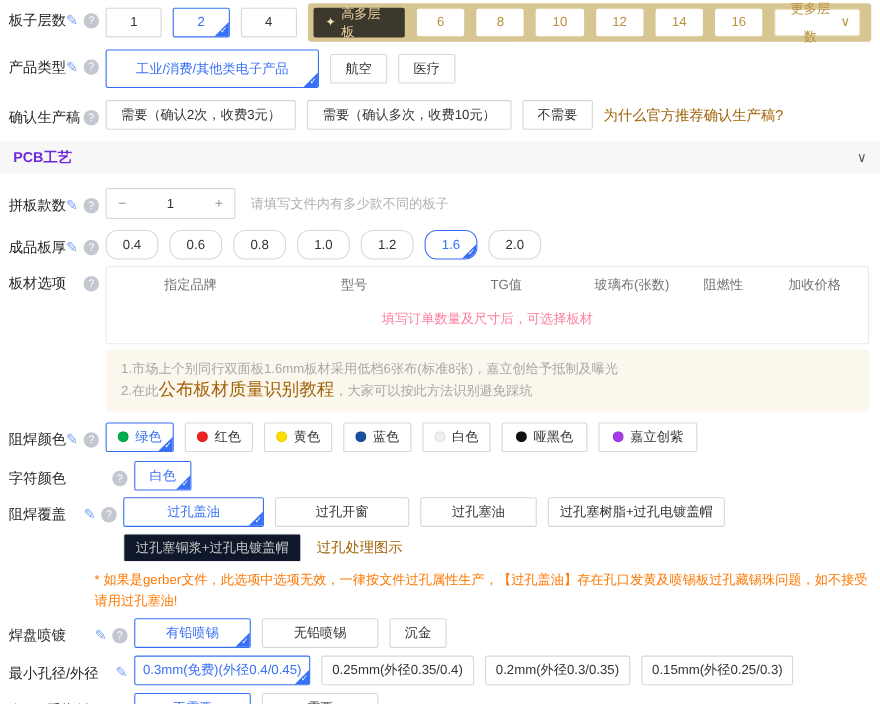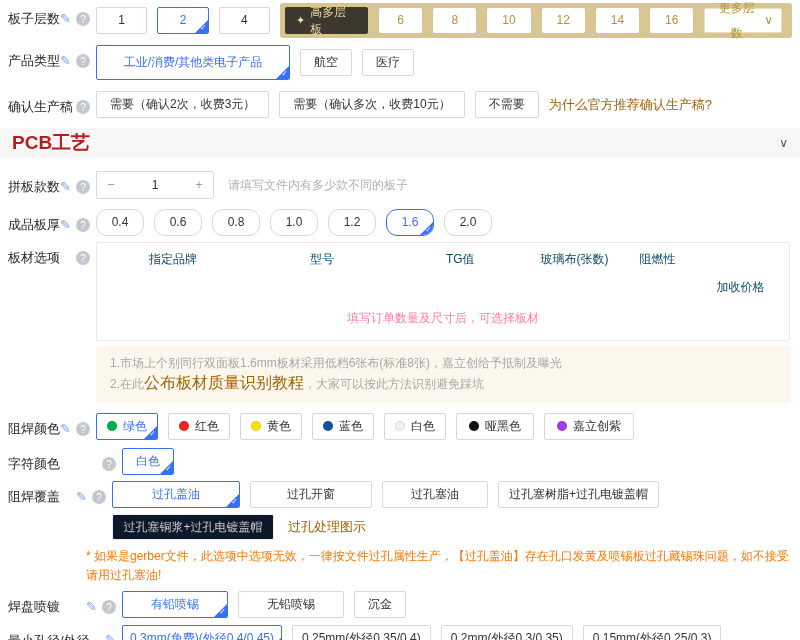--- a/index.html
+++ b/index.html
@@ -42,33 +42,33 @@
   .sparkle { color:#f4e0b0; font-size:11px; }
   .gbtn { background:#fff; border:none; border-radius:2px; width:44px; height:25px;
           line-height:25px; text-align:center; color:#b8923e; font-size:12px; cursor:pointer; }
   .gmore { width:auto; padding:0 8px; border:1px solid #ecdfba; display:flex; align-items:center; gap:4px; }
 
   .link { color:#a16207; font-size:13px; cursor:pointer; line-height:27px; white-space:nowrap; }
   .link.sm { font-size:16px; }
 
   .section { margin:10px -8px 13px; height:30px; background:#f7f7f7; display:flex;
              align-items:center; padding:0 12px; }
-  .section .stitle { font-size:19px; font-weight:bold; color:#b91c1c; }
+  .section .stitle { font-size:13px; font-weight:bold; color:#6d28d9; }
   .section .chev { margin-left:auto; color:#555; font-size:12px; cursor:pointer; }
 
   .stepper { display:flex; width:118px; height:28px; border:1px solid #d9d9d9; border-radius:2px; }
   .stepper .sbtn { width:28px; text-align:center; line-height:26px; color:#999; font-size:13px; cursor:pointer; }
   .stepper .sval { flex:1; text-align:center; line-height:26px; font-size:12px; color:#333; }
   .hint { color:#b0b0b0; font-size:12px; line-height:28px; margin-left:14px; white-space:nowrap; }
 
   .mtable { width:694px; border:1px solid #e9e9e9; border-radius:2px; }
   .thead { display:flex; padding:8px 0 4px; }
-  .th { font-size:12px; color:#0c4a6e; text-align:center; }
+  .th { font-size:12px; color:#737373; text-align:center; }
   .th:nth-child(1){width:22%;} .th:nth-child(2){width:21%;} .th:nth-child(3){width:19%;}
-  .th:nth-child(4){width:14%;} .th:nth-child(5){width:10%;} .th:nth-child(6){width:14%;margin-top:28px;}
+  .th:nth-child(4){width:14%;} .th:nth-child(5){width:10%;} .th:nth-child(6){width:14%;}
   .pink { text-align:center; color:#ff7f9e; font-size:12px; padding:10px 0 13px; }
 
   .notes { width:694px; background:#fbf7ec; border-radius:2px; margin-top:5px;
            padding:7px 14px 9px; color:#a8a8a8; font-size:12px; line-height:20px; }
 
   .dot { width:10px; height:10px; border-radius:50%; display:inline-block; margin-right:6px;
          vertical-align:-1px; border:1px solid rgba(0,0,0,0.08); }
 
   .btn-disabled { background:#0f172a; border:1px solid #efefef; color:#c8c8c8; width:162px;
                   height:26px; line-height:24px; font-size:12px; text-align:center;

